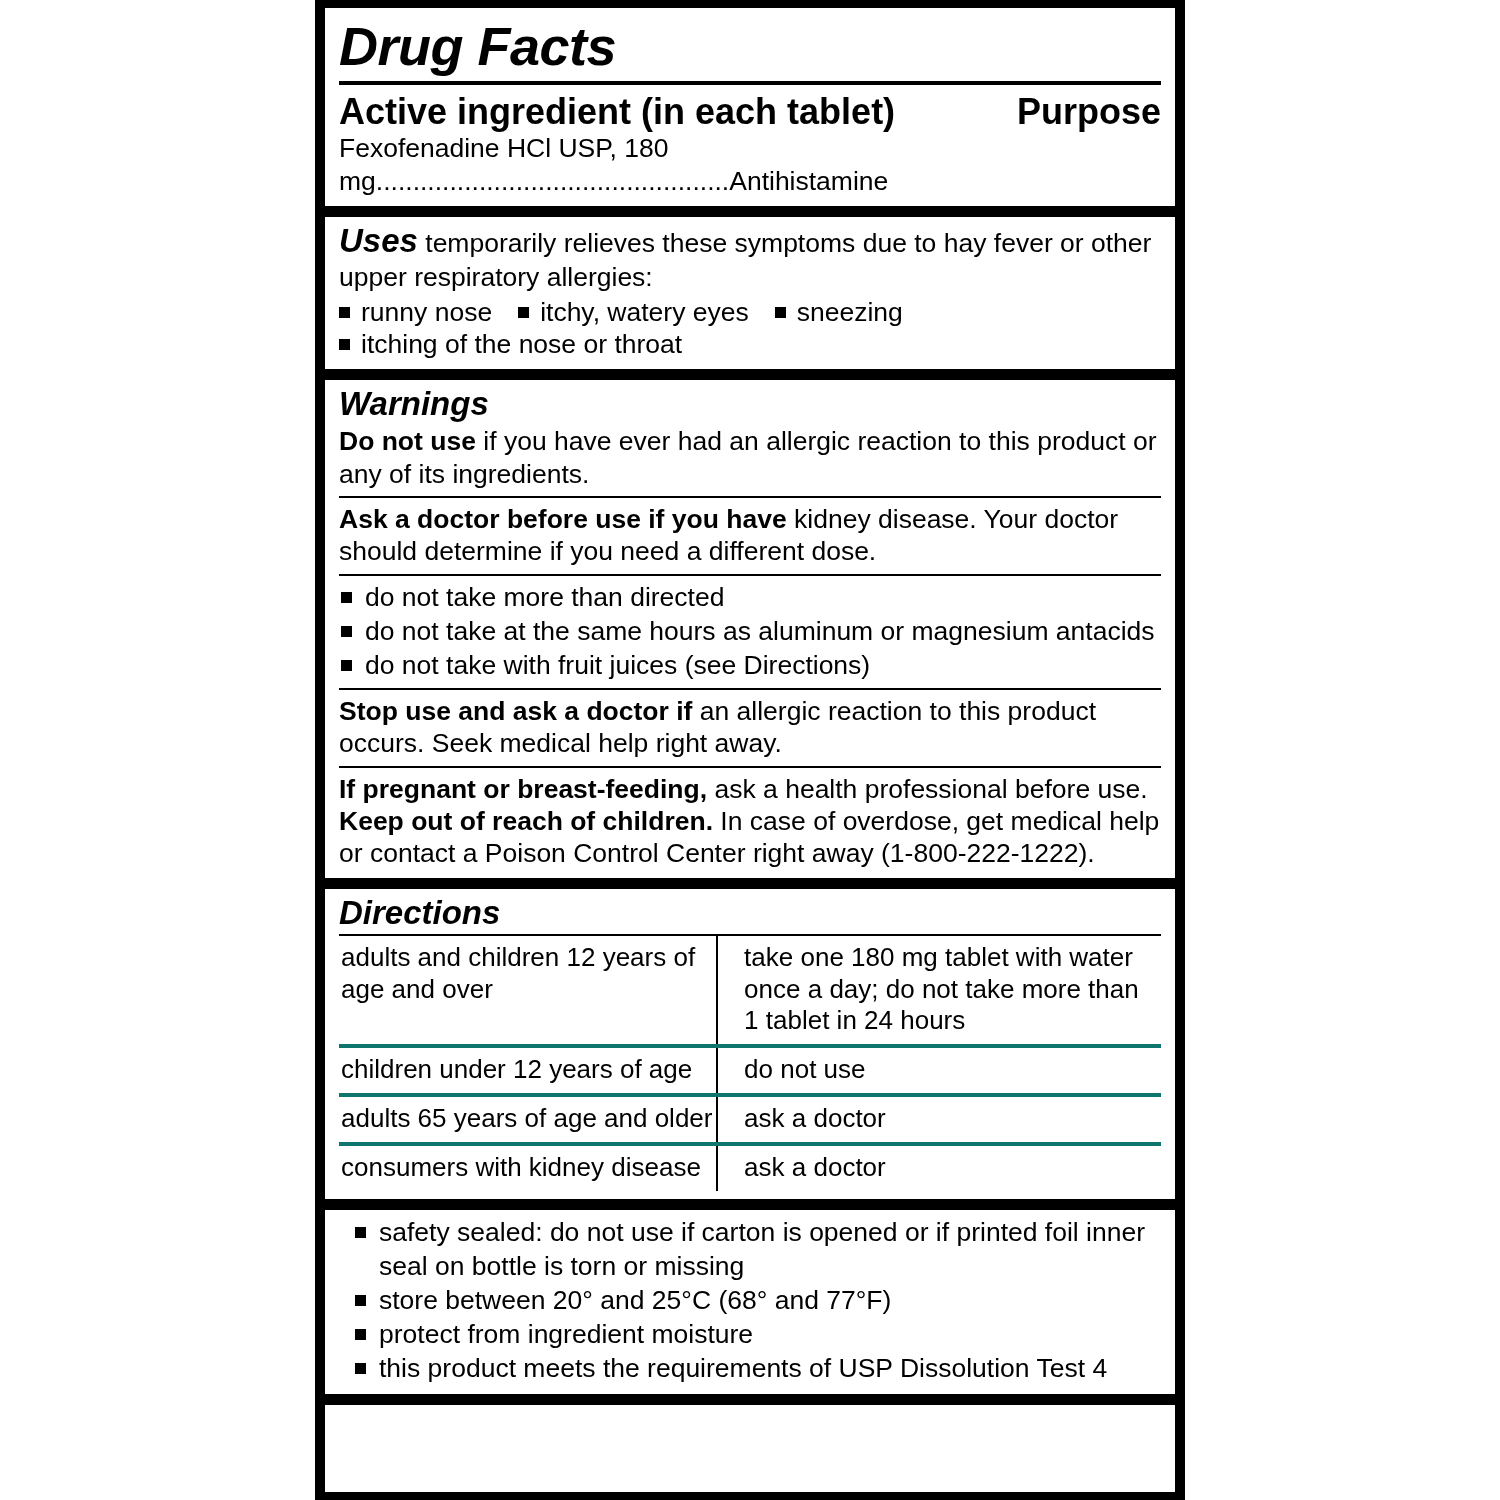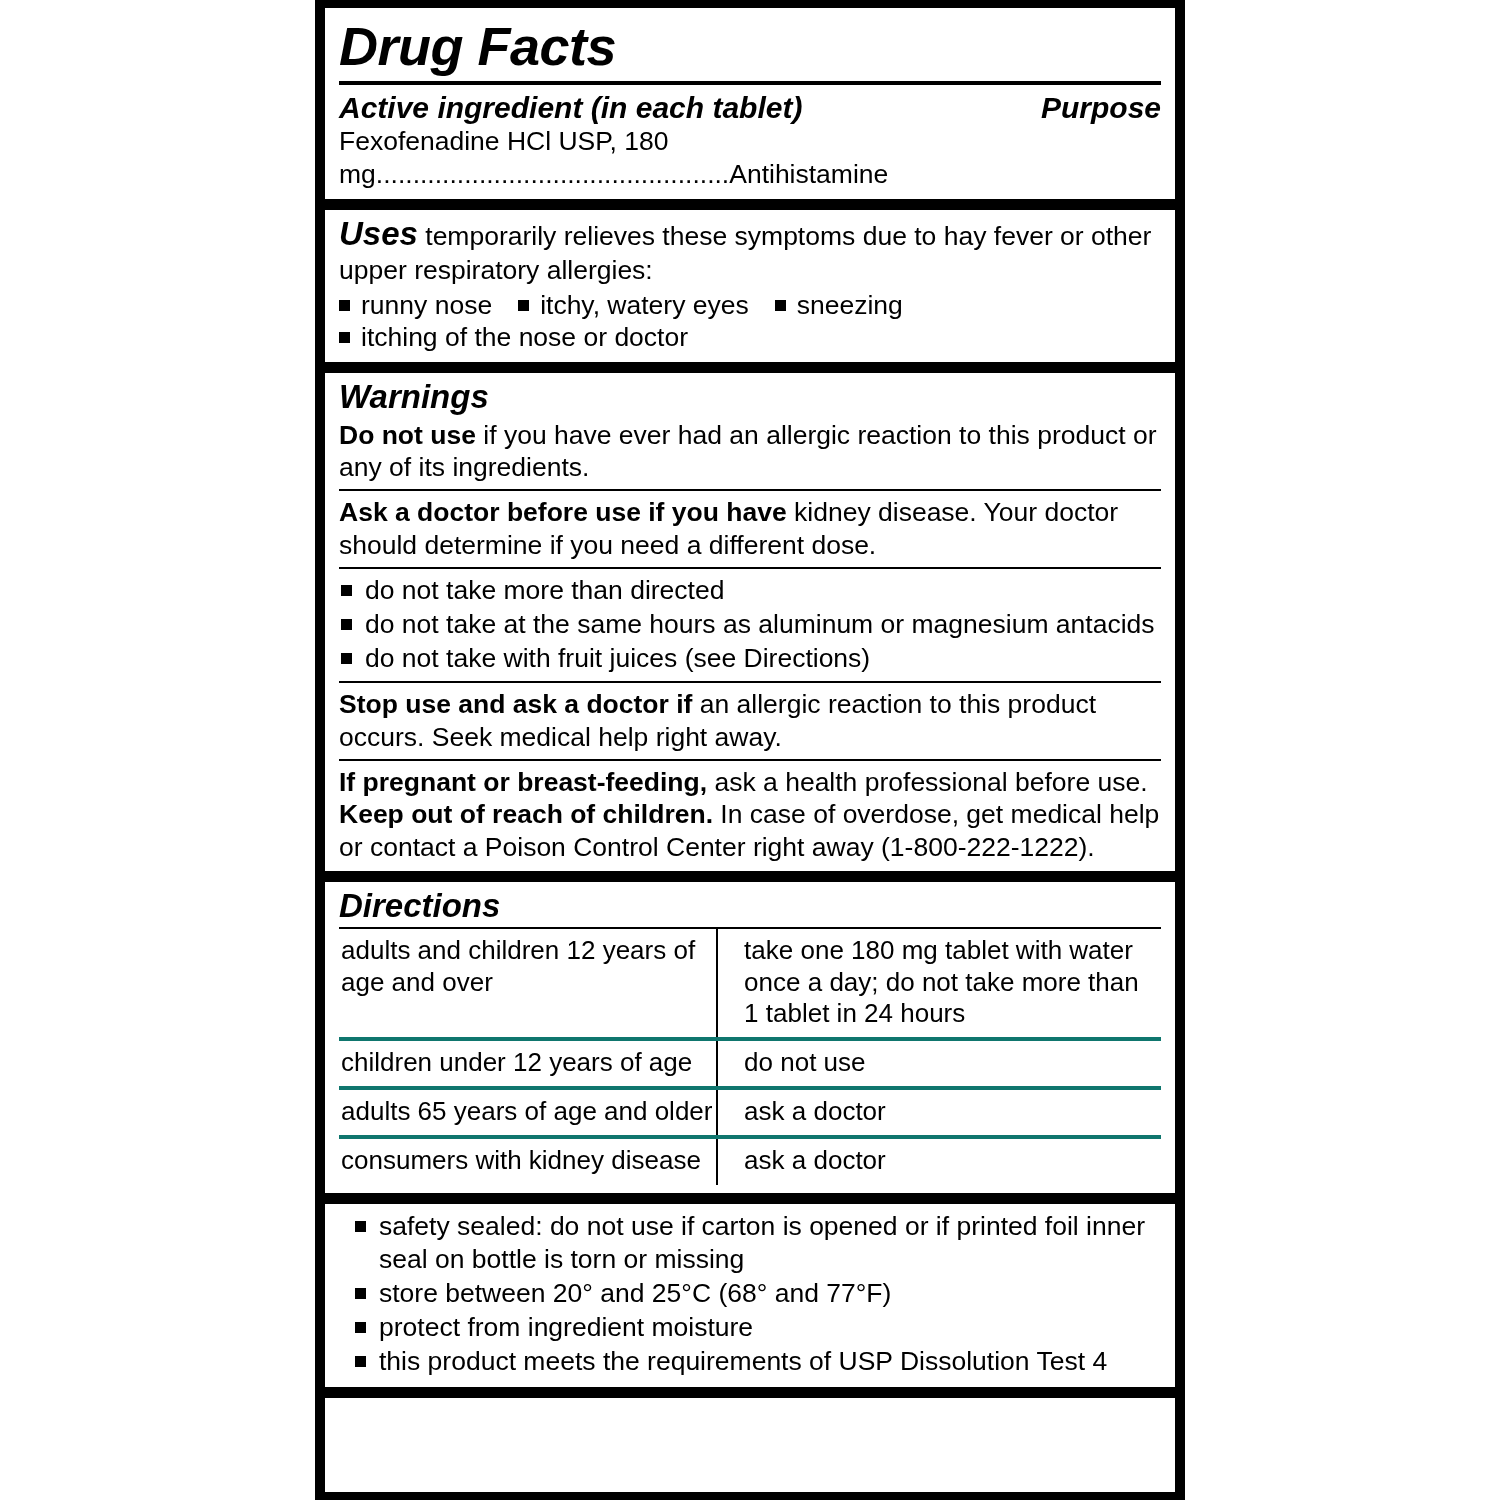--- a/index.html
+++ b/index.html
@@ -66,22 +66,21 @@
     border-top: 4px solid #000000;
     margin: 2px 0 6px 0;
   }
   .row {
     display: flex;
     justify-content: space-between;
     align-items: baseline;
   }
   .hdr-italic-bold {
     font-weight: bold;
-    font-style: italic;
-    font-size: 30px;
+    font-size: 36px;
     line-height: 1.15;
   }
   .hdr-section {
     font-weight: bold;
     font-style: italic;
     font-size: 33px;
     line-height: 1.2;
     margin-bottom: 2px;
   }
   .txt {
@@ -190,21 +189,21 @@
 
       <div class="block">
         <div class="txt">
           <span class="hdr-section" style="display:inline;">Uses</span>
           <span>temporarily relieves these symptoms due to hay fever or other upper respiratory allergies:</span>
         </div>
         <ul class="inline-bul">
           <li>runny nose</li>
           <li>itchy, watery eyes</li>
           <li>sneezing</li>
-          <li>itching of the nose or doctor</li>
+          <li>itching of the nose or throat</li>
         </ul>
       </div>
 
       <div class="sep-thick"></div>
 
       <div class="block">
         <div class="hdr-section">Warnings</div>
         <p class="txt para">
           <span class="b">Do not use</span><span> if you have ever had an allergic reaction to this product or any of its ingredients.</span>
         </p>

